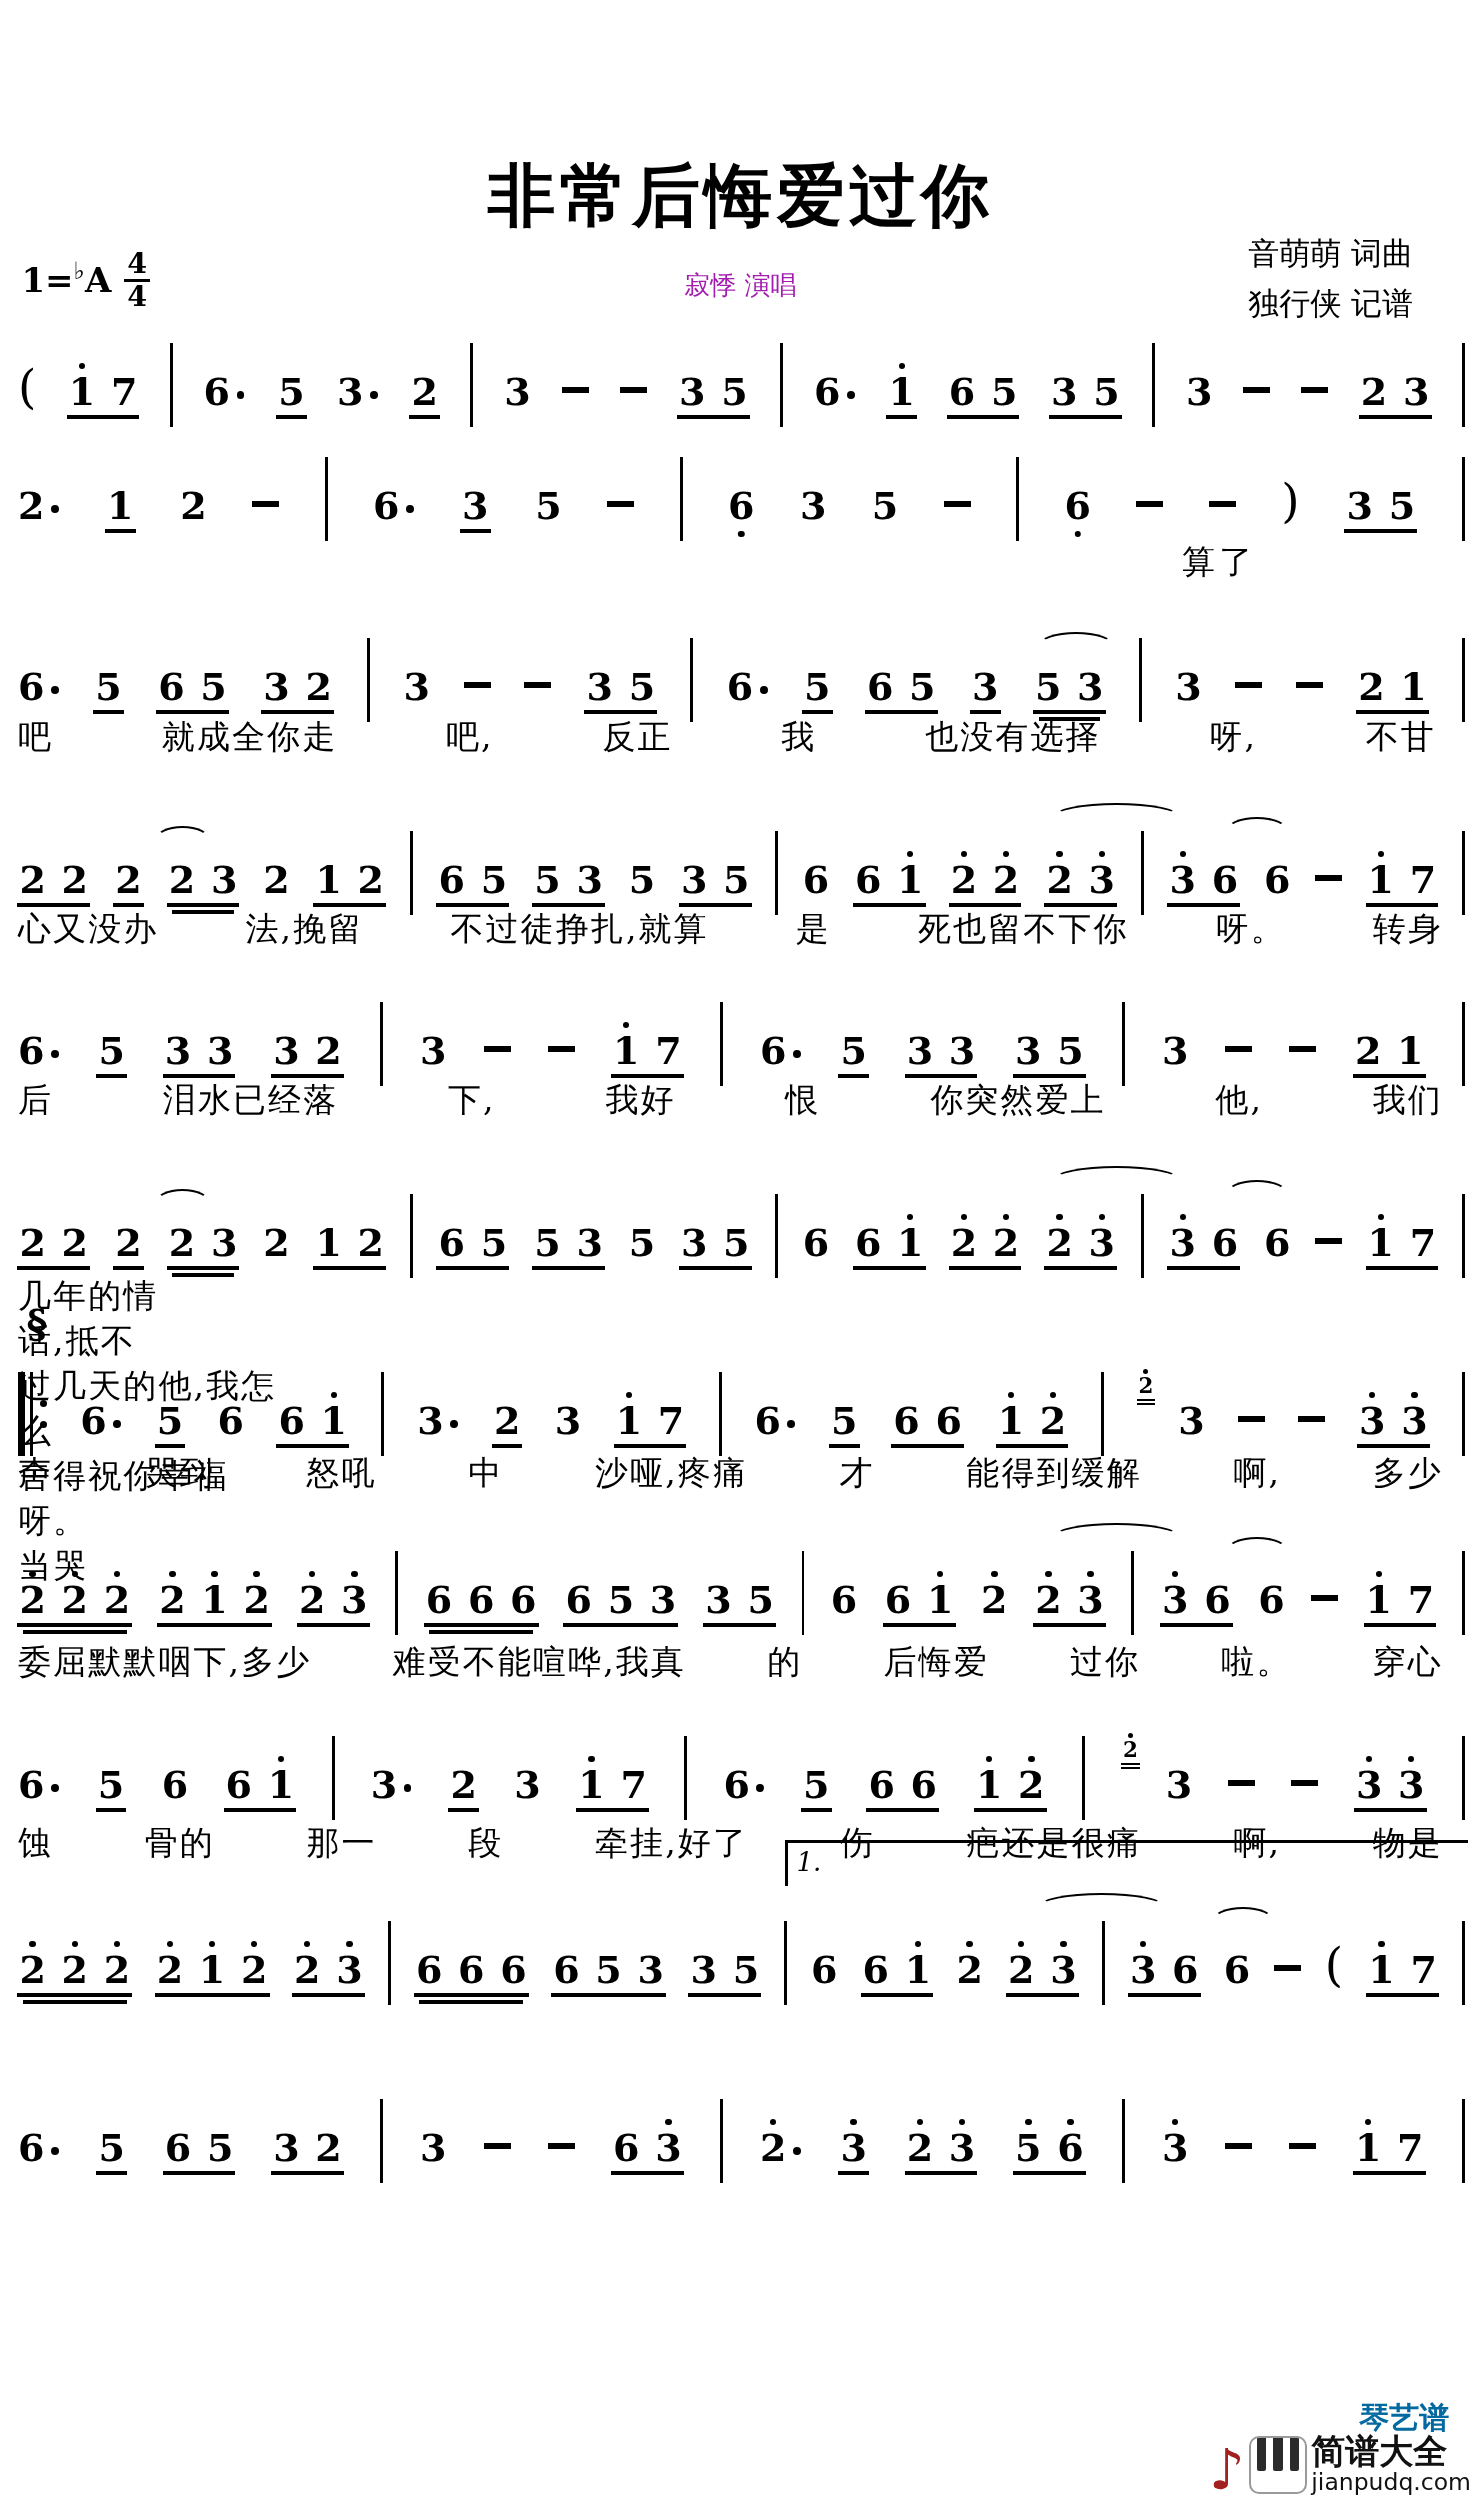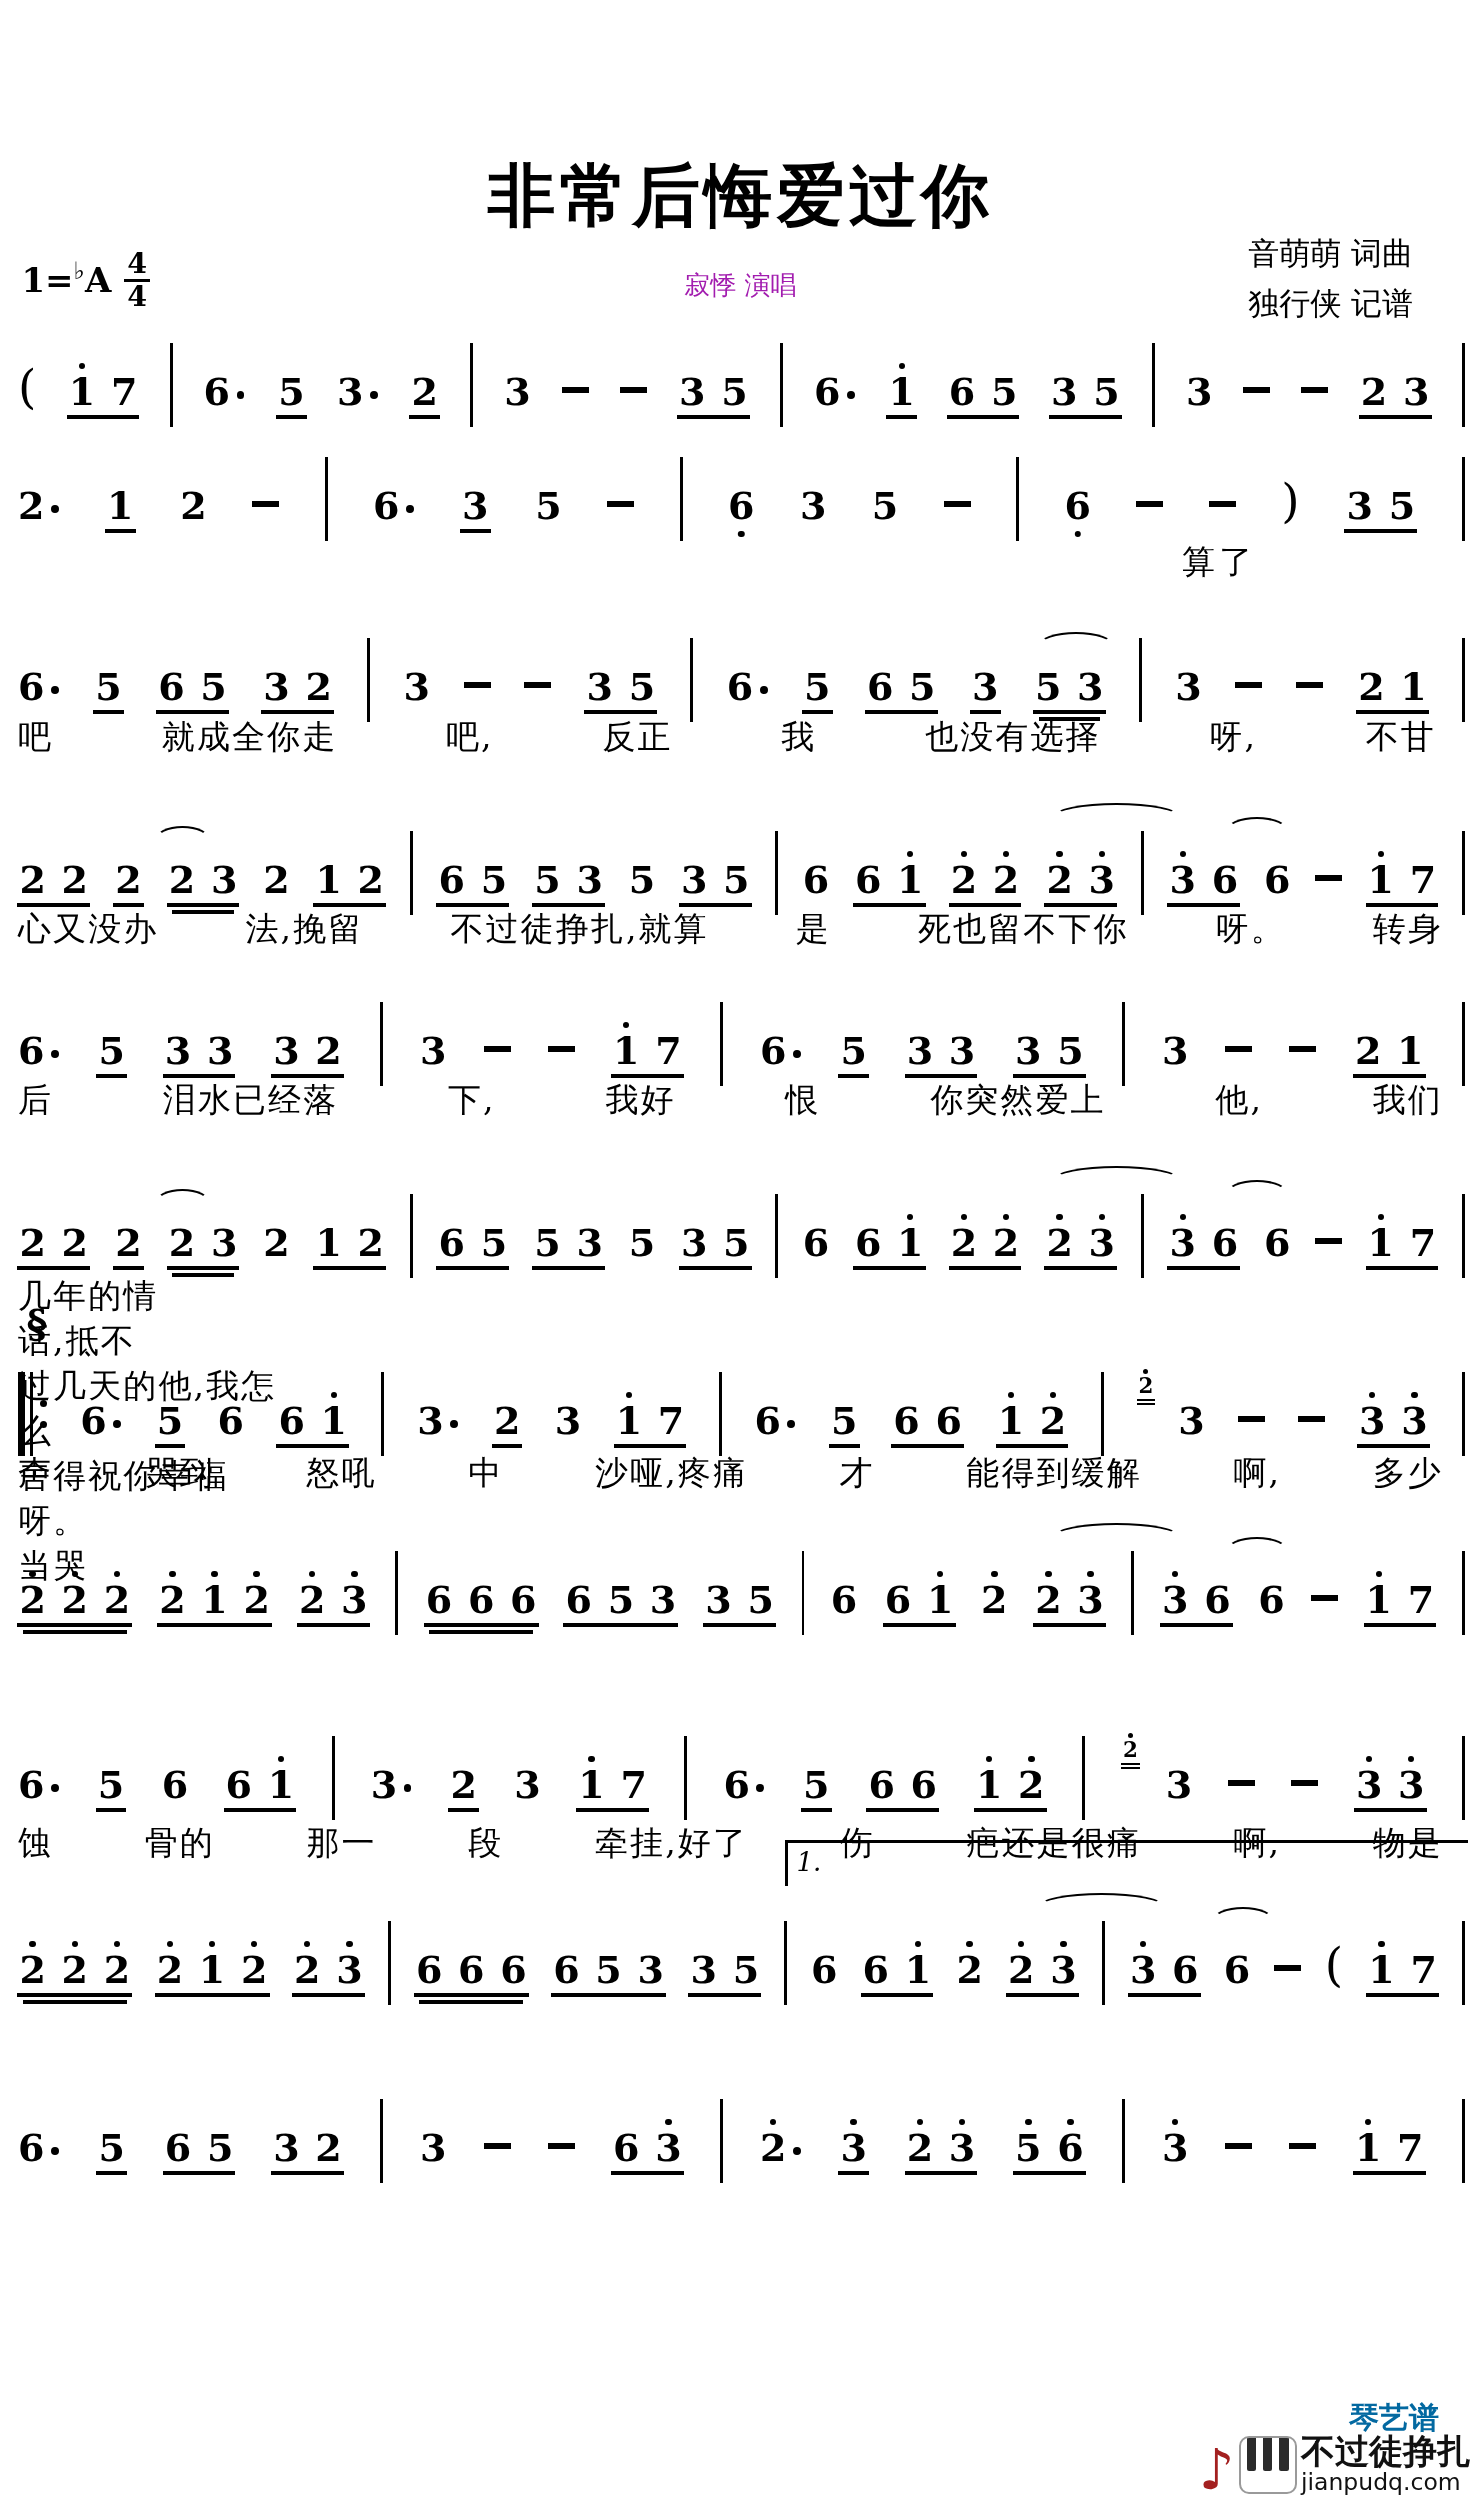--- a/index.html
+++ b/index.html
@@ -1005,20 +1005,29 @@
           <div class="note">
             <span class="num">7</span>
           </div>
           <span class="ul1"></span>
         </div>
         <div class="bar"></div>
         <div class="arc" style="left: 71.5%; width: 8.5%; top: -13px;"></div>
         <div class="arc" style="left: 83.5%; width: 4%; top: 1.4px;"></div>
       </div>
     </div>
+    <div class="lyrics" style="top: 1640px; width: 1425px;">
+      <span class="">委屈默默咽下,多少</span>
+      <span class="">难受不能喧哗,我真</span>
+      <span class="">的</span>
+      <span class="">后悔爱</span>
+      <span class="">过你</span>
+      <span class="">啦。</span>
+      <span class="">穿心</span>
+    </div>
     <div class="line" style="top: 1721px;">
       <div class="notes-row">
         <div class="note dmargin">
           <span class="num">6</span>
           <span class="ddot"></span>
         </div>
         <div class="grp">
           <div class="note">
             <span class="num">5</span>
           </div>
@@ -1374,17 +1383,17 @@
 
 <div class="wm">
   <span class="wm-harp" id="wm-harp" style="color: rgb(163, 32, 32);">♪</span>
   <span class="wm-keys">
       <i></i>
       <i></i>
       <i></i>
     </span>
   <span class="wm-txt">
     <span class="wm-brand" id="wm-brand" style="color: #0369a1; margin-left: 48px;">琴艺谱</span>
-    <span class="wm-site">不过徒挣扎</span>
+    <span class="wm-site">简谱大全</span>
     <span class="wm-url">jianpudq.com</span>
   </span>
 </div>
 
 
 </body></html>

